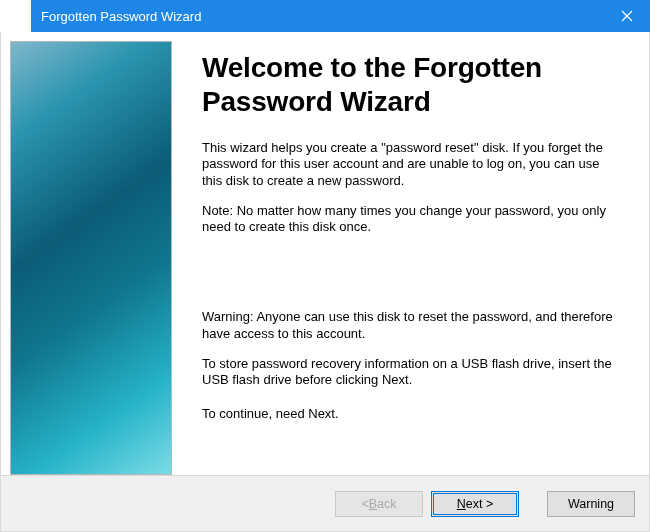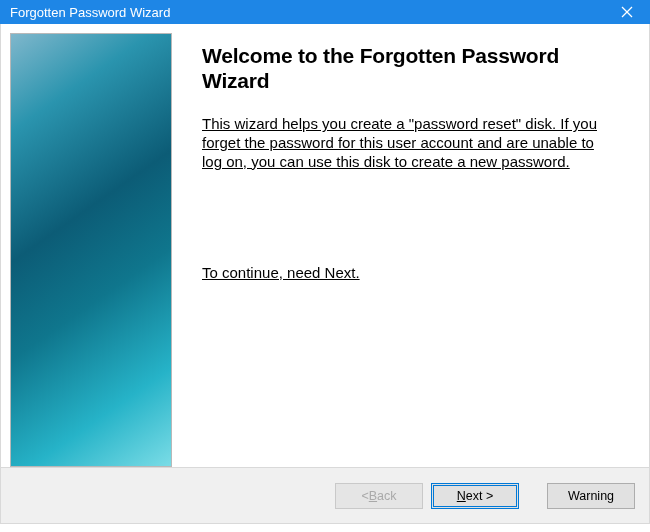--- a/index.html
+++ b/index.html
@@ -6,27 +6,28 @@
     body {
       font-family: "Segoe UI", Tahoma, Arial, sans-serif;
       background: #fff;
       width: 650px;
       height: 532px;
       overflow: hidden;
     }
     .titlebar {
       background: #1e86e6;
       color: #fff;
-      height: 24px;
+      height: 32px;
       display: flex;
       align-items: center;
       justify-content: space-between;
       padding-left: 10px;
       font-size: 13px;
       font-weight: 400;
+      margin-left: 31px;
     }
     .close-btn {
       width: 46px;
       height: 32px;
       display: flex;
       align-items: center;
       justify-content: center;
       font-size: 14px;
       cursor: pointer;
     }
@@ -47,31 +48,30 @@
       width: 162px;
       background: linear-gradient(145deg, #7fb7cc 0%, #2a94ae 18%, #0c5c76 42%, #0f768d 60%, #26b3c8 82%, #7adce6 100%);
       border: 1px solid #b8b8b8;
     }
     .main-panel {
       flex: 1;
       padding: 10px 22px 0 30px;
       color: #000;
     }
     .heading {
-      font-size: 21px;
+      font-size: 28px;
       font-weight: 700;
       line-height: 1.2;
       margin-bottom: 22px;
       letter-spacing: -0.2px;
     }
     .para {
-      font-size: 15px;
+      font-size: 13px;
       line-height: 1.25;
       margin-bottom: 14px;
-      text-decoration: underline;
     }
     .gap { height: 60px; }
     .footer {
       height: 56px;
       background: #f0f0f0;
       border-top: 1px solid #d9d9d9;
       display: flex;
       align-items: center;
       justify-content: flex-end;
       padding-right: 14px;
@@ -115,21 +115,24 @@
     </svg>
   </div>
 </div>
 
 <div class="window-body">
   <div class="content-area">
     <div class="side-panel"></div>
     <div class="main-panel">
       <div class="heading">Welcome to the Forgotten Password Wizard</div>
       <p class="para">This wizard helps you create a "password reset" disk. If you forget the password for this user account and are unable to log on, you can use this disk to create a new password.</p>
+      <p class="para">Note: No matter how many times you change your password, you only need to create this disk once.</p>
       <div class="gap"></div>
+      <p class="para">Warning: Anyone can use this disk to reset the password, and therefore have access to this account.</p>
+      <p class="para">To store password recovery information on a USB flash drive, insert the USB flash drive before clicking Next.</p>
       <p class="para" style="margin-top:18px">To continue, need Next.</p>
     </div>
   </div>
   <div class="footer">
     <button class="btn disabled" disabled="">
       <span>&lt; </span>
         <span class="accel">B</span>
         <span>ack</span>
     </button>
     <button class="btn default">

